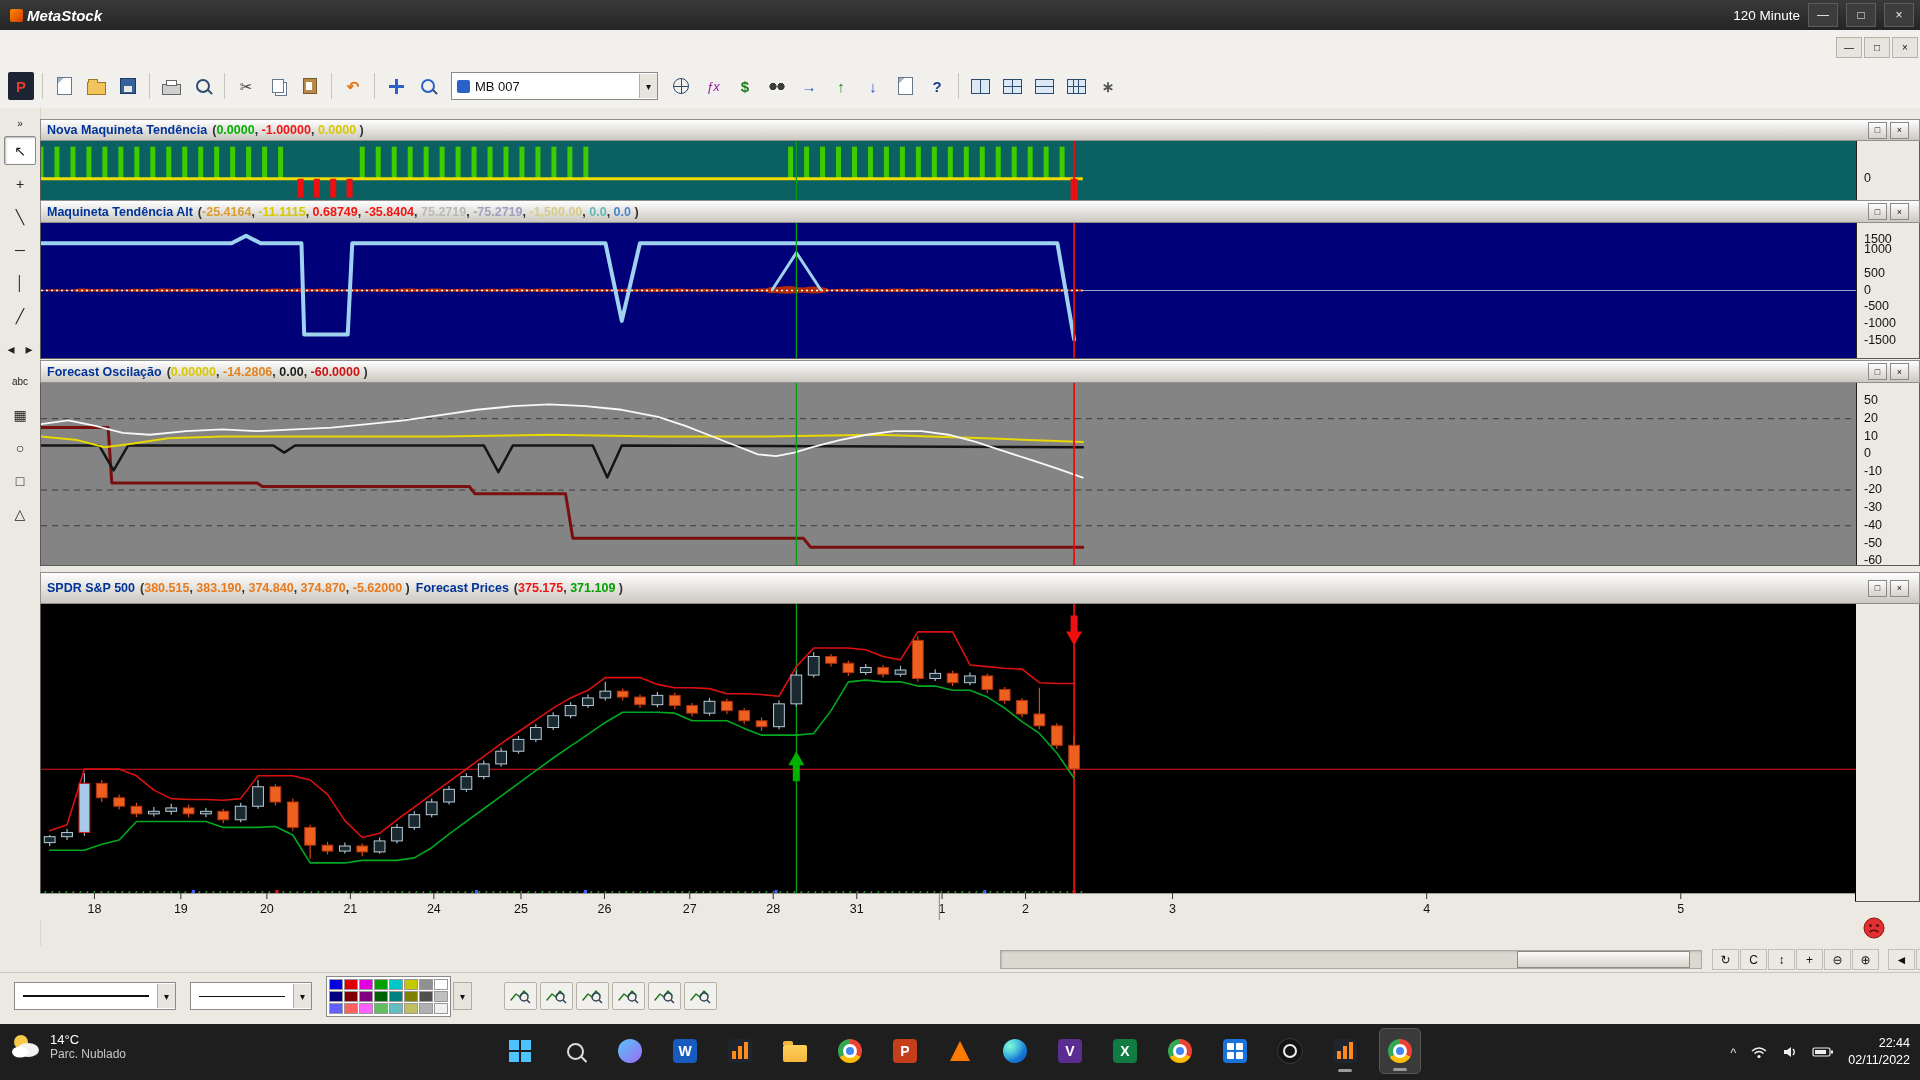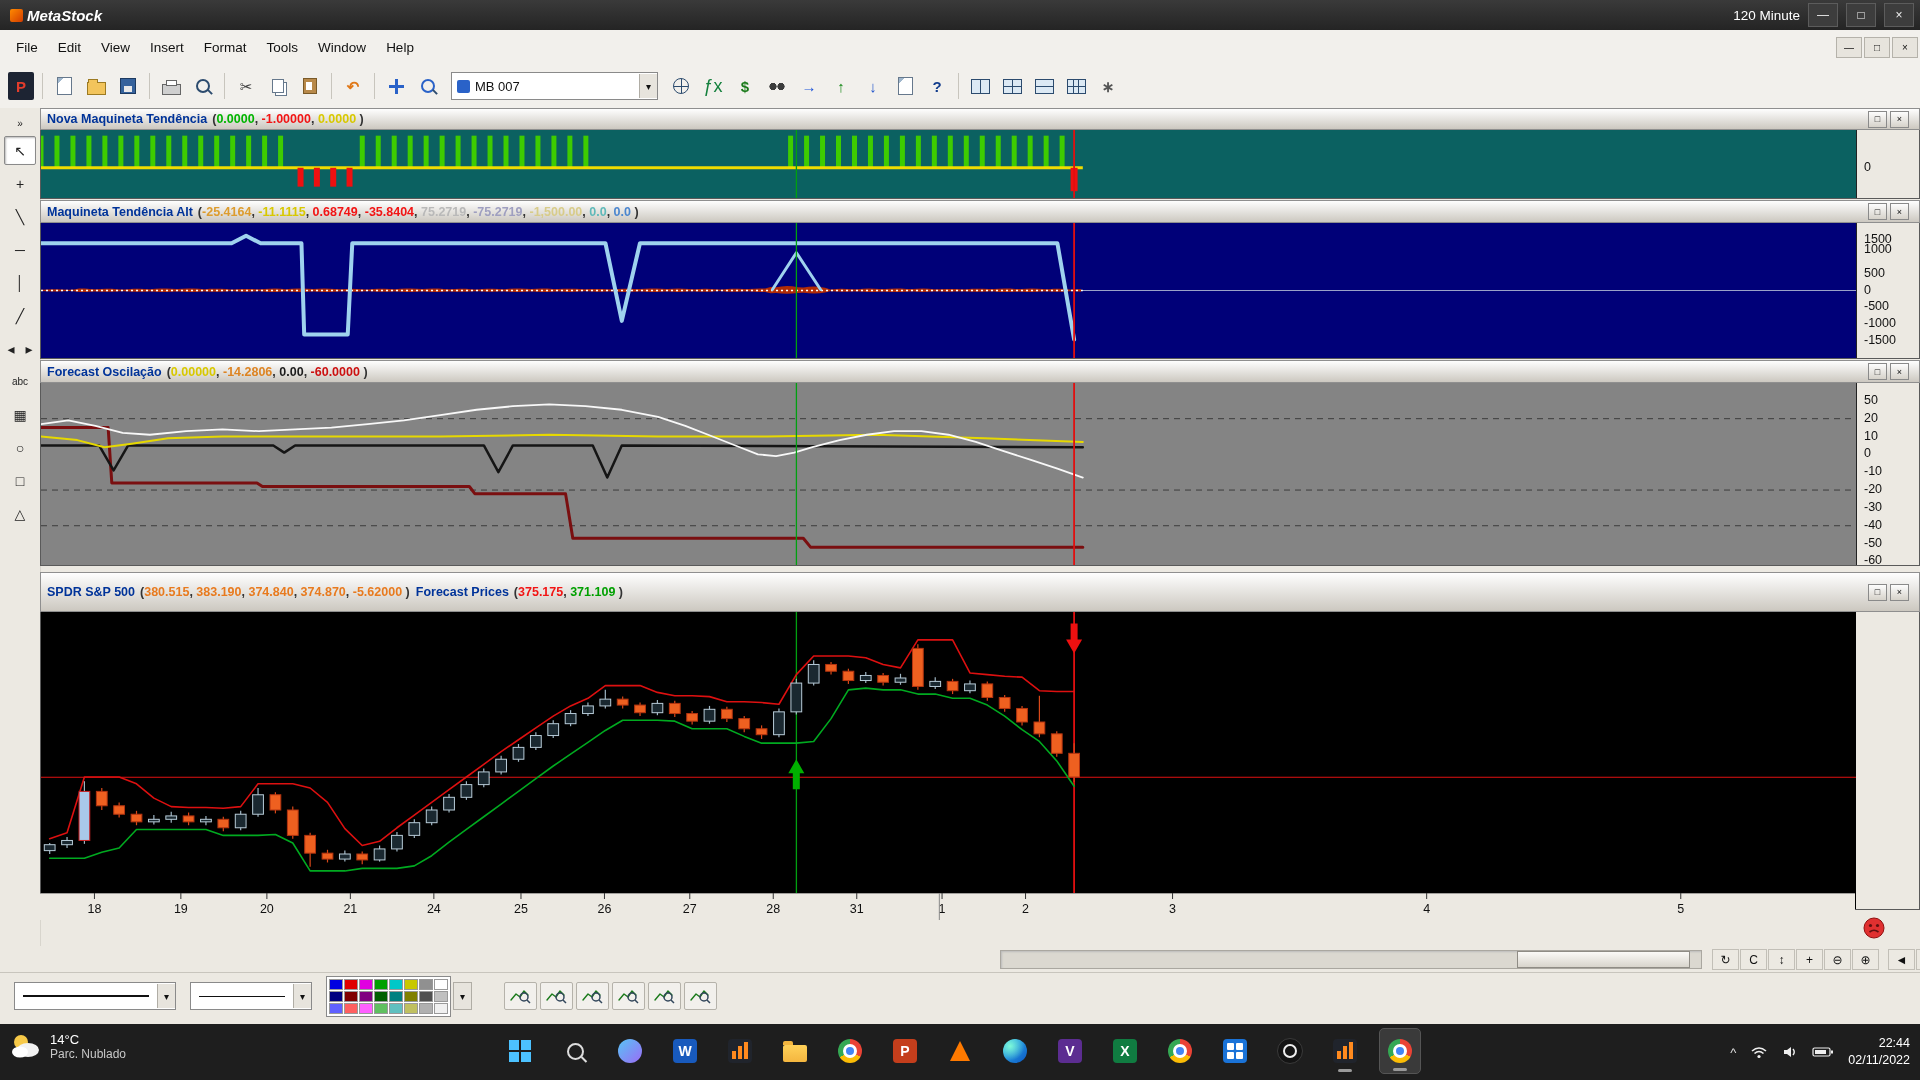--- a/index.html
+++ b/index.html
@@ -148,30 +148,20 @@
     </div>
     <div class="tb-right">
       <span>120 Minute</span>
       <div class="winbtn">—</div>
       <div class="winbtn">□</div>
       <div class="winbtn">×</div>
     </div>
   </div>
 
   <div class="menubar">
-    <span id="menu-items" style="display:flex;">
-        <span class="menu-item">File</span>
-        <span class="menu-item">Edit</span>
-        <span class="menu-item">View</span>
-        <span class="menu-item">Insert</span>
-        <span class="menu-item">Format</span>
-        <span class="menu-item">Tools</span>
-        <span class="menu-item">Window</span>
-        <span class="menu-item">Help</span>
-      </span>
     <div class="mdi">
       <div class="mdibtn">—</div>
       <div class="mdibtn">□</div>
       <div class="mdibtn">×</div>
     </div>
   </div>
 
   <div class="toolbar">
     <div class="tbtn">
         <div class="pbtn">P</div>
@@ -216,21 +206,21 @@
       </div>
     <div class="combo">
       <div class="cicon"></div>
       <span>MB 007</span>
       <div class="carrow">▾</div>
     </div>
     <div class="tbtn">
         <div class="i-globe"></div>
       </div>
     <div class="tbtn">
-        <span class="glyph" style="color:#15803d;font-size:18px">ƒx</span>
+        <span class="glyph" style="font-style:italic;color:#a21caf;font-size:13px">ƒx</span>
       </div>
     <div class="tbtn">
         <span class="glyph" style="color:#1a7a1a;font-weight:bold">$</span>
       </div>
     <div class="tbtn">
         <div class="i-binoc"></div>
       </div>
     <div class="tbtn">
         <span class="glyph" style="color:#1a52d8;font-weight:bold">→</span>
       </div>
@@ -277,21 +267,21 @@
           <div class="lt">◂</div>
           <div class="lt">▸</div>
         </div>
         <div class="lt small">abc</div>
         <div class="lt">▦</div>
         <div class="lt">○</div>
         <div class="lt">□</div>
         <div class="lt">△</div>
       </div>
 
-    <div class="panel" style="top:0;">
+    <div class="panel" style="top:11px;">
       <div class="phead" style="height:22px;">
         <span class="pname">Nova Maquineta Tendência</span>
         <span class="pvals" id="vals0"><span style="color:#333">(</span><span style="color:#00b400">0.0000</span><span style="color:#333">, </span><span style="color:#f21414">-1.00000</span><span style="color:#333">, </span><span style="color:#d8c800">0.0000</span><span style="color:#333"> )</span></span>
         <div class="hbtns">
           <div class="hbtn">□</div>
           <div class="hbtn">×</div>
         </div>
       </div>
       <div class="pbody" style="height:68px;width:1878px;">
         <svg id="c1" width="1815" height="68">
@@ -423,21 +413,21 @@
             <span class="axlab" style="top: 99.0588px;">-20</span>
             <span class="axlab" style="top: 116.902px;">-30</span>
             <span class="axlab" style="top: 134.745px;">-40</span>
             <span class="axlab" style="top: 152.588px;">-50</span>
             <span class="axlab" style="top: 170.431px;">-60</span>
           </div>
       </div>
     </div>
 
     <div class="panel" style="top:464px;">
-      <div class="phead" style="height:40px;">
+      <div class="phead" style="height:32px;">
         <span class="pname">SPDR S&amp;P 500</span>
         <span class="pvals" id="vals3"><span style="color:#333">(</span><span style="color:#e87a1e">380.515</span><span style="color:#333">, </span><span style="color:#e87a1e">383.190</span><span style="color:#333">, </span><span style="color:#e87a1e">374.840</span><span style="color:#333">, </span><span style="color:#e87a1e">374.870</span><span style="color:#333">, </span><span style="color:#e87a1e">-5.62000</span><span style="color:#333"> )</span></span>
         <span class="pname" style="margin-left:6px;">Forecast Prices</span>
         <span class="pvals" id="vals3b"><span style="color:#333">(</span><span style="color:#f21414">375.175</span><span style="color:#333">, </span><span style="color:#00a000">371.109</span><span style="color:#333"> )</span></span>
         <div class="hbtns">
           <div class="hbtn">□</div>
           <div class="hbtn">×</div>
         </div>
       </div>
       <div class="pbody" style="height:297px;width:1878px;">

